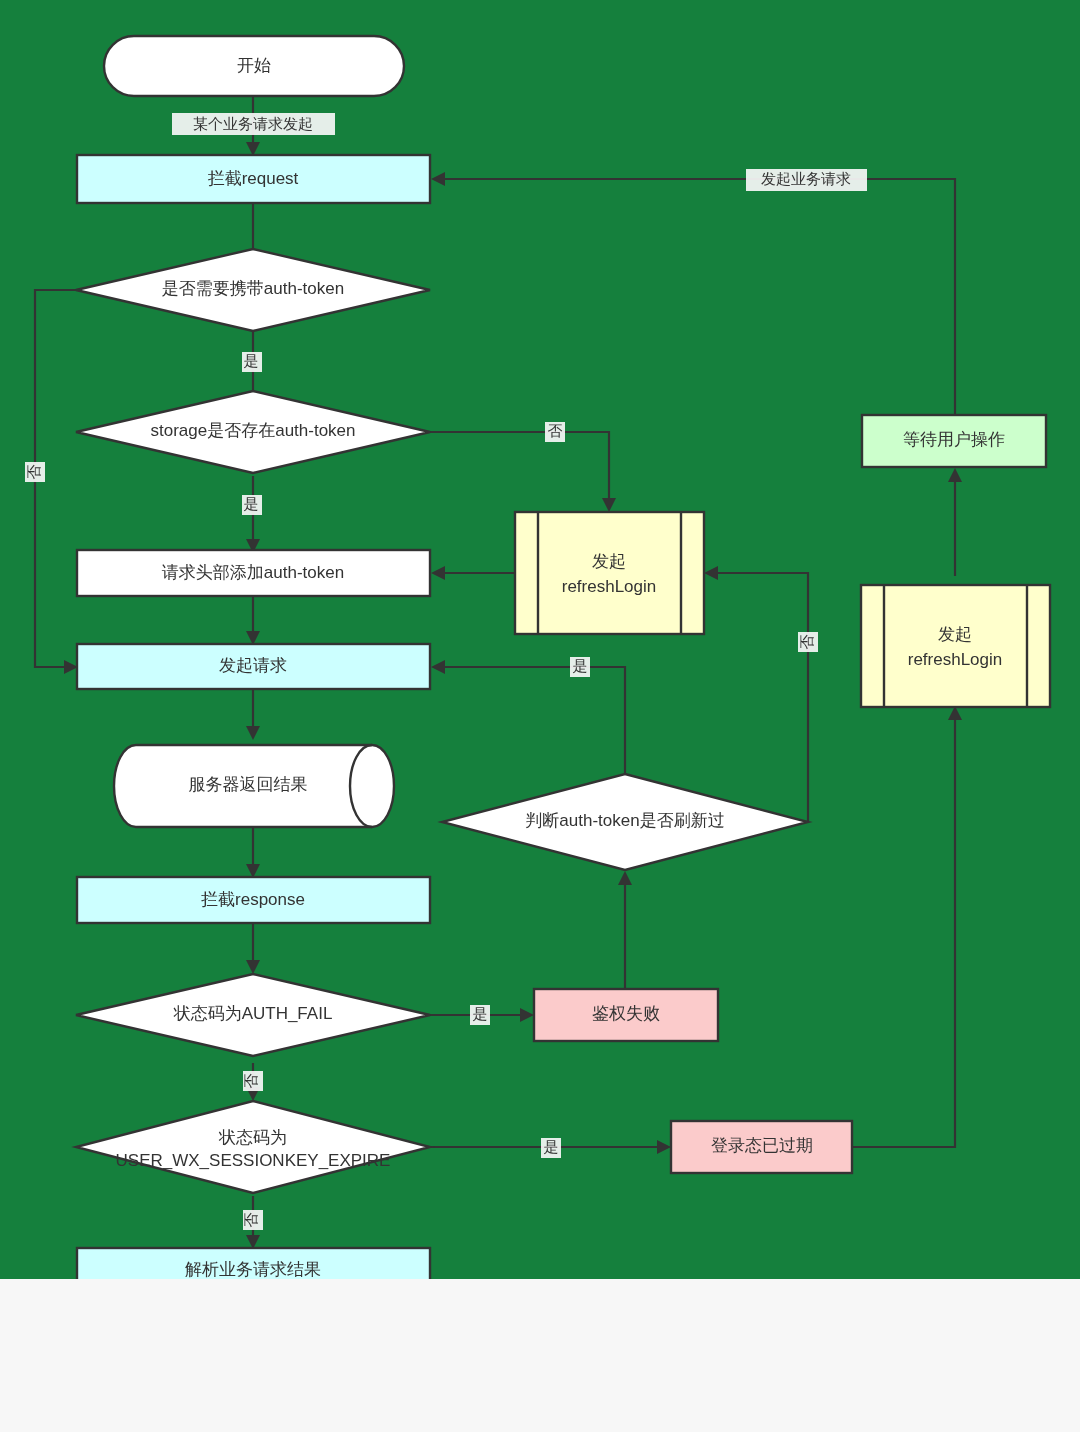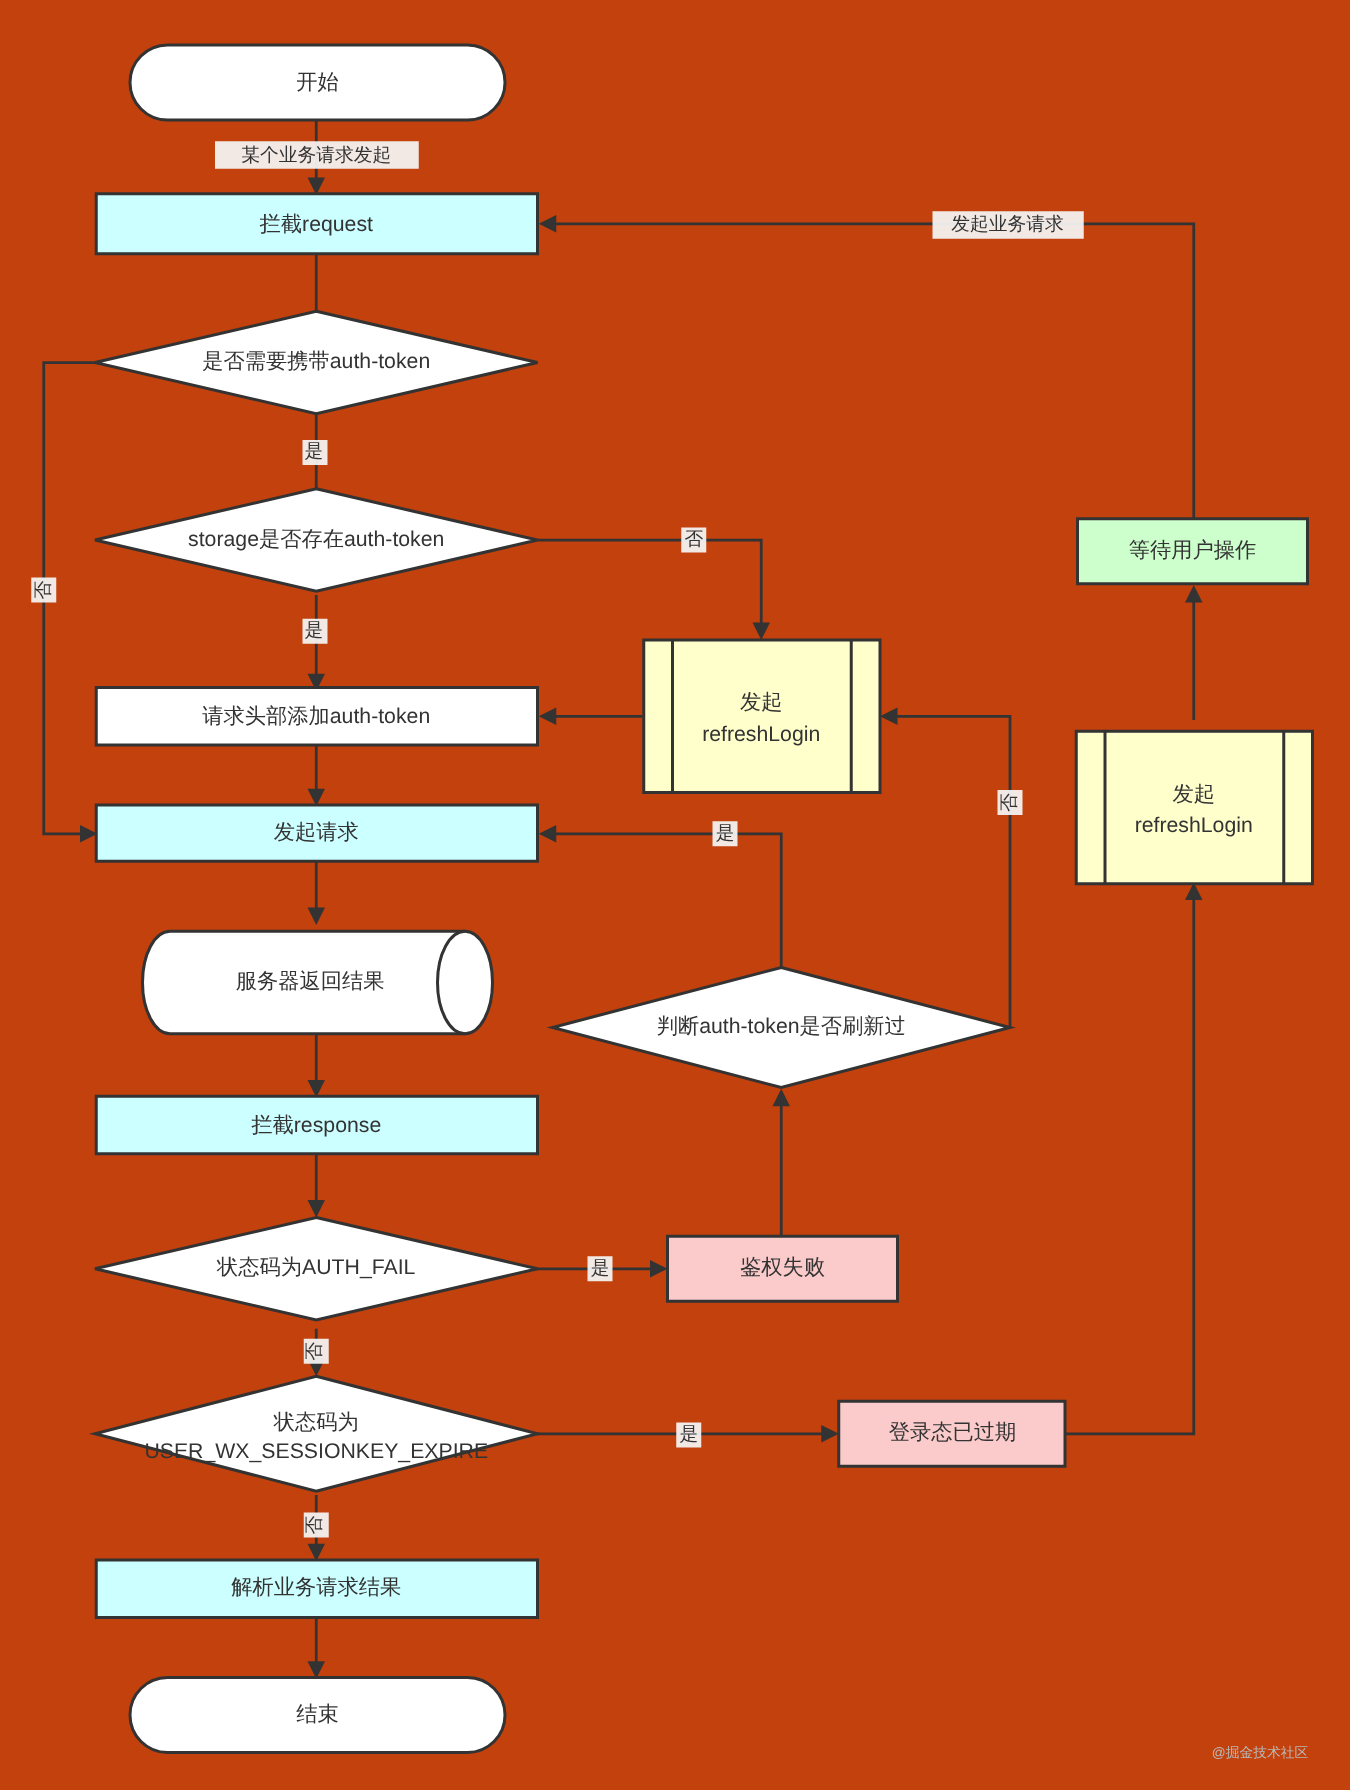--- a/index.html
+++ b/index.html
@@ -6,22 +6,22 @@
     margin: 0;
     padding: 0;
     background: #f7f7f7;
   }
   body {
     font-family: "Liberation Sans", "DejaVu Sans", sans-serif;
   }
   #canvas {
     position: relative;
     width: 1080px;
-    height: 1432px;
-    background: #c2410c;
+    height: 1279px;
+    background: #15803d;
     overflow: hidden;
   }
   #flow-svg {
     position: absolute;
     left: 0;
     top: 0;
     width: 1080px;
     height: 1432px;
   }
   .node-text, .edge-label, .watermark-text {

